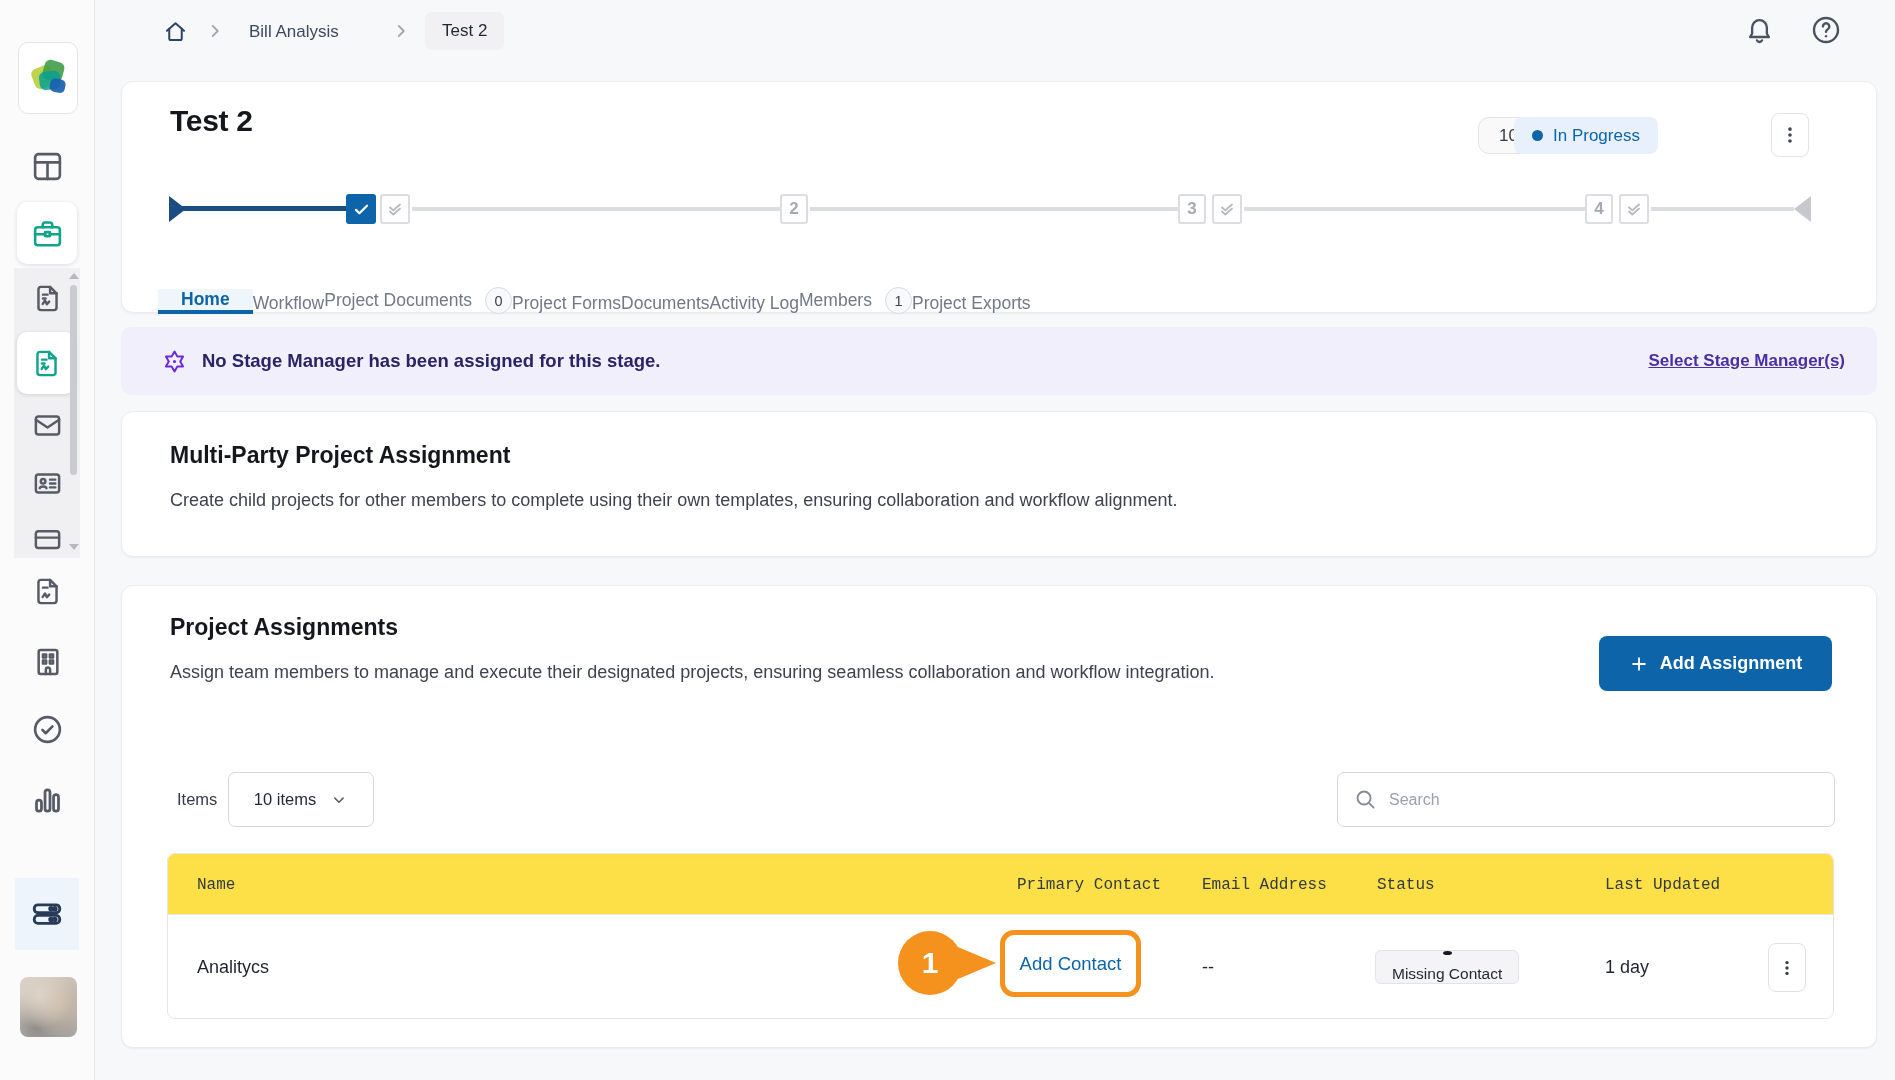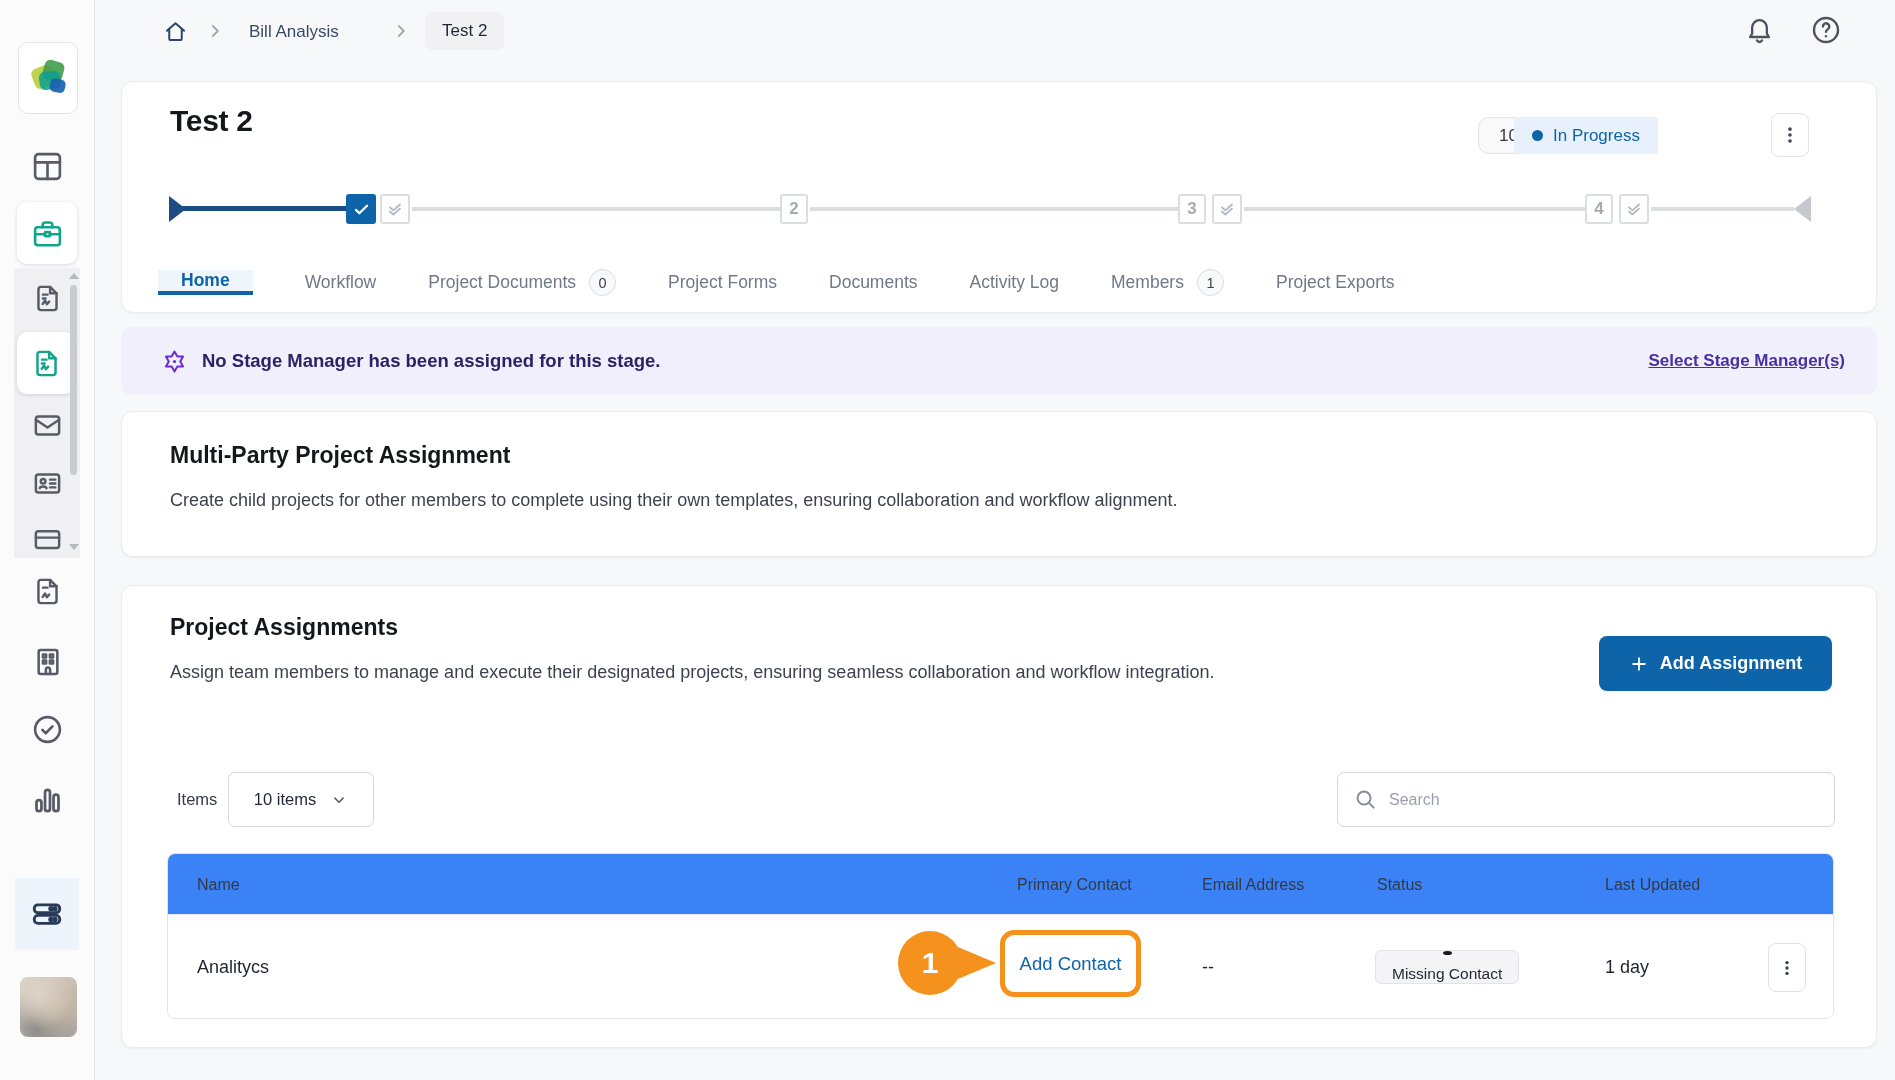--- a/index.html
+++ b/index.html
@@ -31,35 +31,35 @@
   .crumb-chip { position:absolute; left:425px; top:12px; height:38px; padding:0 17px; background:#f1f1f3; border-radius:7px; display:flex; align-items:center; font-size:17px; color:#1e2734; }
 
   
   .card { position:absolute; left:121px; width:1756px; background:#fff; border:1px solid #ececee; border-radius:12px; box-shadow:0 1px 2px rgba(16,24,40,.05); }
   .card1 { top:81px;  height:232px; }
   .card2 { top:411px; height:146px; }
   .card3 { top:585px; height:463px; }
 
   .page-title { position:absolute; left:48px; top:22px; font-size:30px; font-weight:800; letter-spacing:-.3px; color:#14171c; }
   .id-chip { position:absolute; left:1356px; top:35px; height:37px; padding:8px 20px; background:#f9f9fa; border:1px solid #e3e3e6; border-radius:11px; display:flex; align-items:center; font-size:17px; color:#333b47; }
-  .status-pill { position:absolute; left:1392px; top:35px; height:37px; padding:0 18px; background:#e8f1fb; border-radius:3px; display:flex; align-items:center; gap:10px; font-size:17px; color:#0d64a8; font-weight:500; }
+  .status-pill { position:absolute; left:1392px; top:35px; height:37px; padding:0 18px; background:#e8f1fb; border-radius:8px; display:flex; align-items:center; gap:10px; font-size:17px; color:#0d64a8; font-weight:500; }
   .status-dot { width:11px; height:11px; border-radius:50%; background:#0d64a8; }
   .kebab-btn { position:absolute; left:1649px; top:31px; width:38px; height:44px; border:1px solid #e3e3e6; border-radius:8px; background:#fff; display:flex; align-items:center; justify-content:center; }
 
   
   .pb-line { position:absolute; height:4px; background:#dcdde1; top:125px; }
   .pb-line-done { position:absolute; height:5px; background:#1b4d82; top:124px; }
   .pb-tri-start { position:absolute; left:47px; top:114px; width:0; height:0; border-top:13px solid transparent; border-bottom:13px solid transparent; border-left:17px solid #1b4d82; }
   .pb-tri-end { position:absolute; left:1672px; top:114px; width:0; height:0; border-top:13px solid transparent; border-bottom:13px solid transparent; border-right:17px solid #c6c8cd; }
   .pb-box { position:absolute; top:112px; width:28px; height:30px; background:#fff; border:2px solid #dcdde1; border-radius:3px; display:flex; align-items:center; justify-content:center; font-size:17px; font-weight:600; color:#a4aab3; }
   .pb-check { position:absolute; top:112px; width:30px; height:30px; background:#0d64a8; border-radius:3px; display:flex; align-items:center; justify-content:center; }
   .pb-dblbox { position:absolute; top:112px; width:30px; height:30px; background:#fff; border:2px solid #dcdde1; border-radius:3px; display:flex; align-items:center; justify-content:center; }
 
   
-  .tabs { position:absolute; left:36px; top:169px; height:63px; display:flex; gap:52px; align-items:center; }
+  .tabs { position:absolute; left:36px; top:169px; height:63px; display:flex; align-items:flex-end; }
   .tab { display:flex; align-items:center; gap:13px; font-size:17.5px; color:#707987; cursor:default; }
   .tab.active { background:#eef6fc; padding:0 23px; border-bottom:4px solid #0d64a8; color:#0d64a8; font-weight:600; }
   .tab-badge { width:27px; height:27px; border-radius:50%; border:1px solid #d8dbdf; background:#f8f9fa; display:flex; align-items:center; justify-content:center; font-size:14.5px; color:#3a424d; }
 
   
   .banner { position:absolute; left:121px; top:327px; width:1756px; height:68px; background:#f1effc; border-radius:10px; display:flex; align-items:center; padding:0 32px 0 41px; }
   .banner-text { margin-left:15px; font-size:18.5px; font-weight:600; color:#2c2366; }
   .banner-link { margin-left:auto; font-size:17px; font-weight:600; color:#4a2fa3; text-decoration:underline; }
 
   .sec-title { position:absolute; left:48px; font-size:23px; font-weight:800; color:#14171c; }
@@ -68,21 +68,21 @@
   .add-btn { position:absolute; right:44px; top:50px; width:233px; height:55px; background:#0d64a8; border-radius:8px; display:flex; align-items:center; justify-content:center; gap:11px; color:#fff; font-size:18px; font-weight:600; }
 
   .items-label { position:absolute; left:55px; top:204px; font-size:16.5px; color:#343c48; }
   .items-select { position:absolute; left:106px; top:186px; width:146px; height:55px; border:1px solid #d7d7db; border-radius:7px; background:#fff; display:flex; align-items:center; justify-content:center; gap:14px; font-size:16.5px; color:#1f2733; }
   .search-box { position:absolute; left:1215px; top:186px; width:498px; height:55px; border:1px solid #d7d7db; border-radius:7px; background:#fff; display:flex; align-items:center; padding:0 16px; gap:12px; }
   .search-box input { border:none; outline:none; flex:1; font-size:16px; color:#1f2733; font-family:"Liberation Sans",sans-serif; background:transparent; }
   .search-box input::placeholder { color:#9aa1ac; }
 
   
   .table { position:absolute; left:45px; top:267px; width:1667px; height:166px; border:1px solid #e4e4e7; border-radius:8px; overflow:hidden; background:#fff; }
-  .thead { position:relative; height:61px; background:#3b82f6; border-bottom:1px solid #e4e4e7; }
+  .thead { position:relative; height:61px; background:#fde047; border-bottom:1px solid #e4e4e7;font-family:Liberation Mono, monospace; }
   .th { position:absolute; top:0; height:61px; display:flex; align-items:center; font-size:16px; font-weight:500; color:#333a44; }
   .trow { position:relative; height:104px; background:#fff; }
   .td { position:absolute; top:0; height:104px; display:flex; align-items:center; font-size:18px; color:#1f2430; }
 
   .ann-circle { position:absolute; left:730px; top:16px; width:64px; height:64px; border-radius:50%; background:#f5921e; color:#fff; font-size:30px; font-weight:700; display:flex; align-items:center; justify-content:center; z-index:2; }
   .ann-tri { position:absolute; left:778px; top:27px; width:0; height:0; border-top:21px solid transparent; border-bottom:21px solid transparent; border-left:50px solid #f5921e; z-index:1; }
   .ann-rect { position:absolute; left:832px; top:15px; width:141px; height:67px; border:5px solid #f5921e; border-radius:14px; display:flex; align-items:center; justify-content:center; background:#fff; z-index:2; }
   .add-contact { color:#0d64a8; font-size:18.5px; font-weight:500; }
   .status-badge { position:absolute; left:1207px; top:35px; height:34px; padding:0 16px; background:#f4f4f6; border:1px solid #e3e3e6; border-radius:6px; display:flex; align-items:center; gap:10px; font-size:15.5px; color:#242a33;flex-direction:column; }
   .badge-dot { width:9px; height:9px; border-radius:50%; background:#16191f; }

